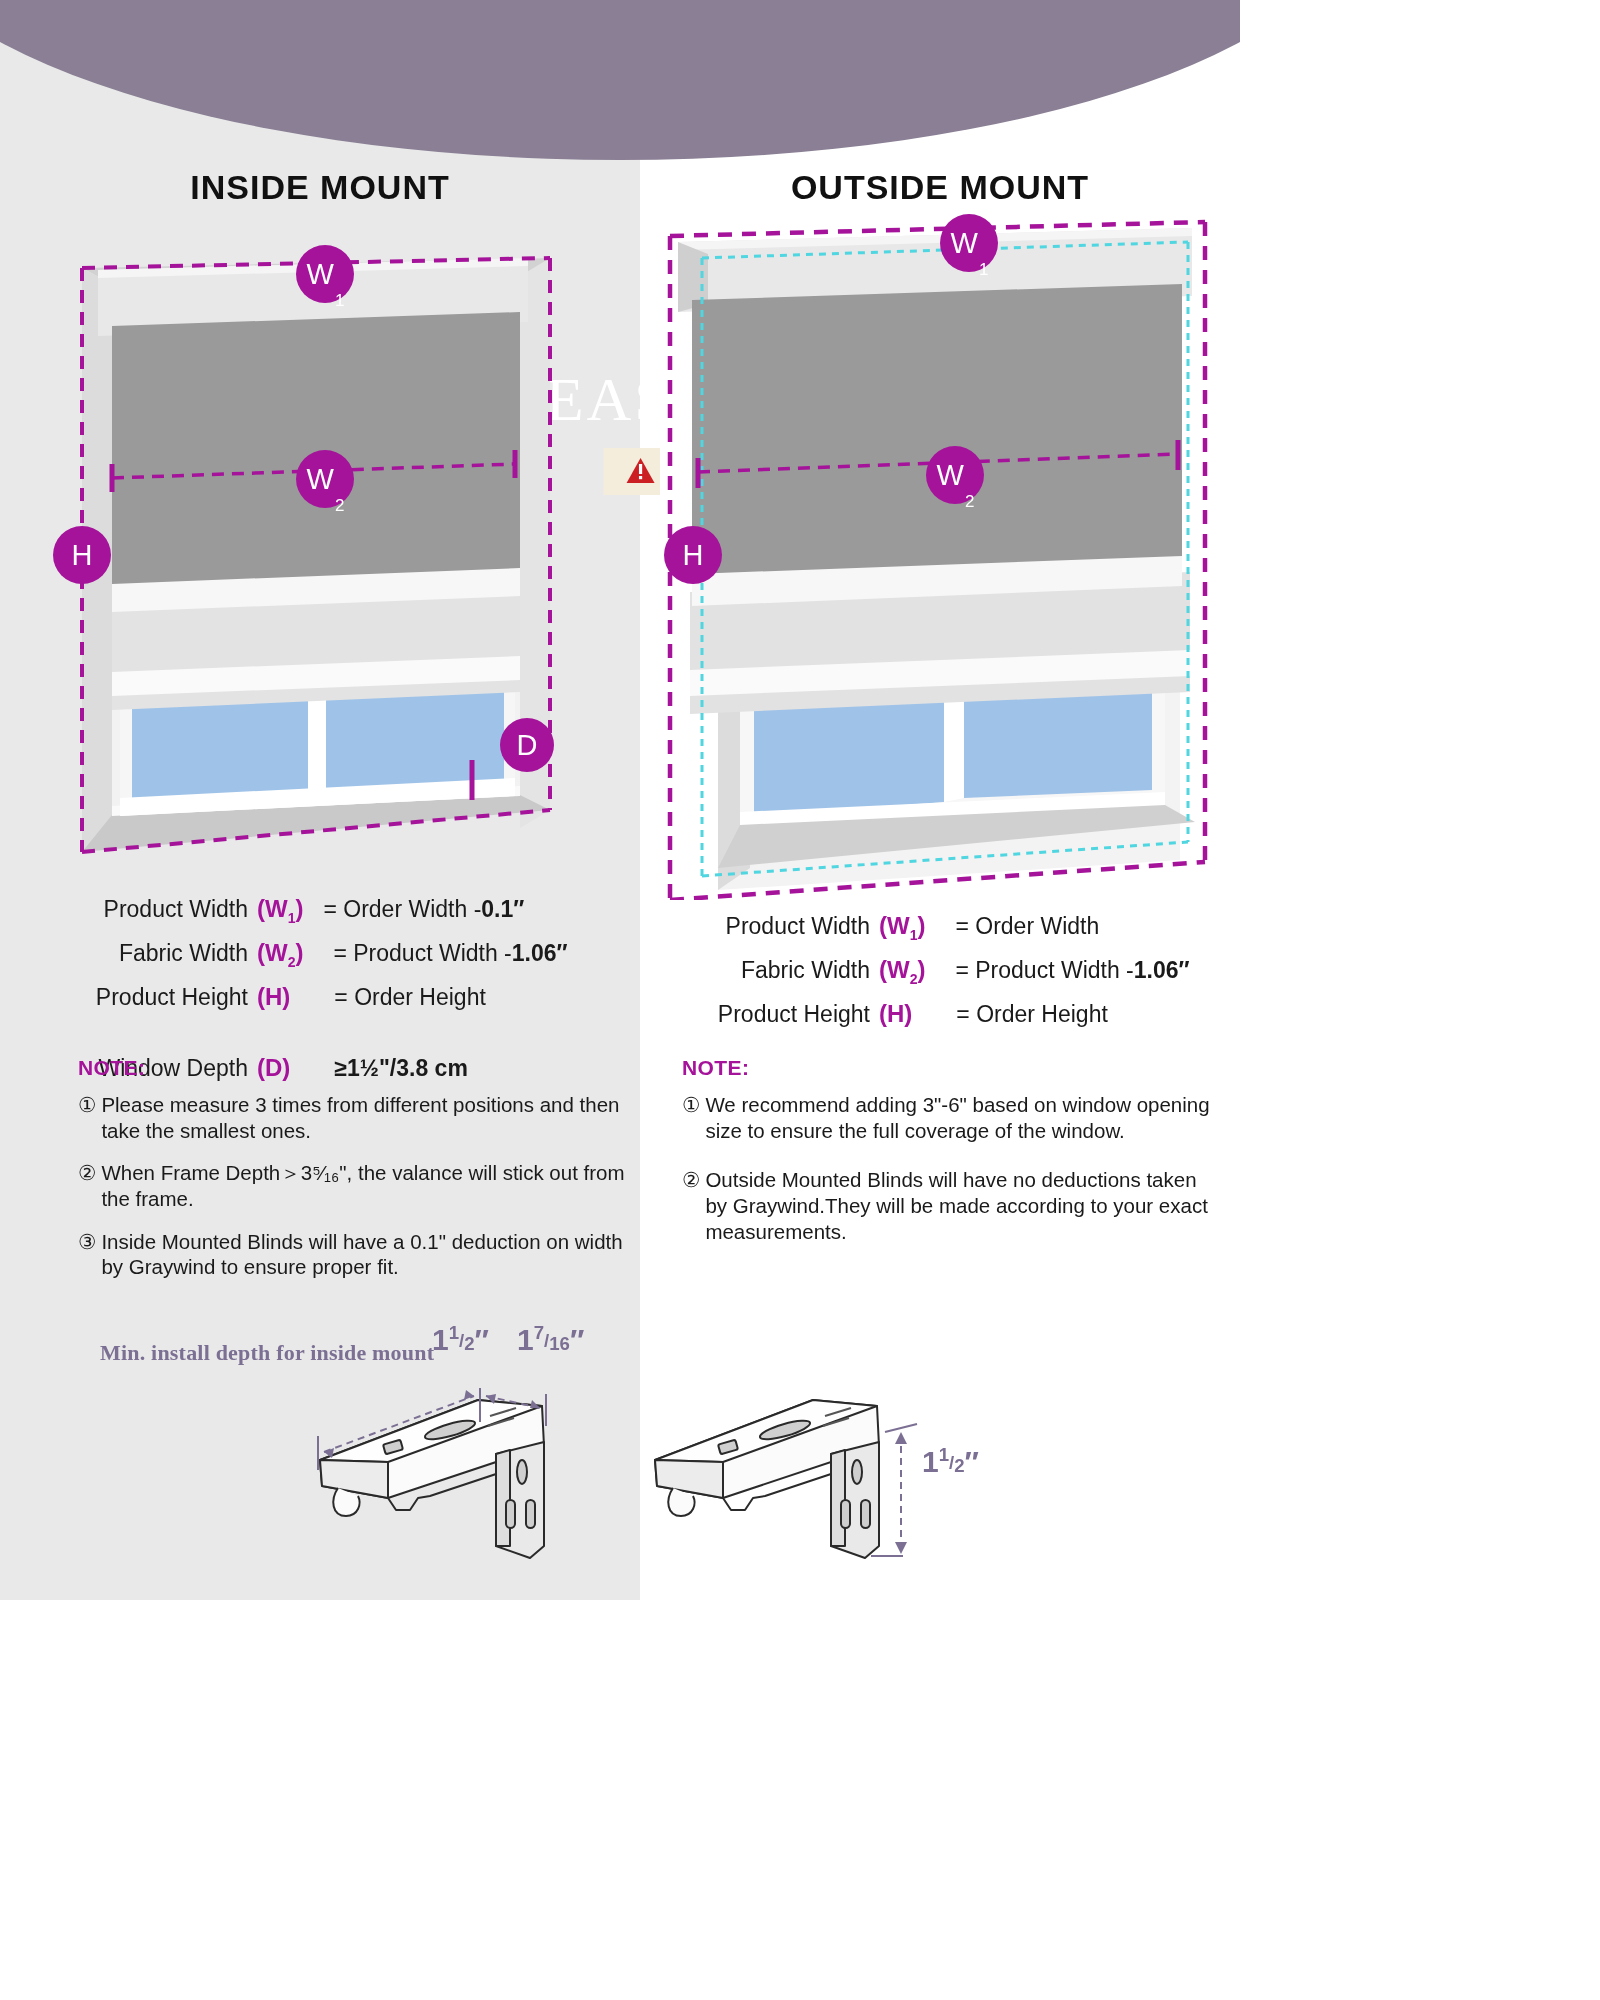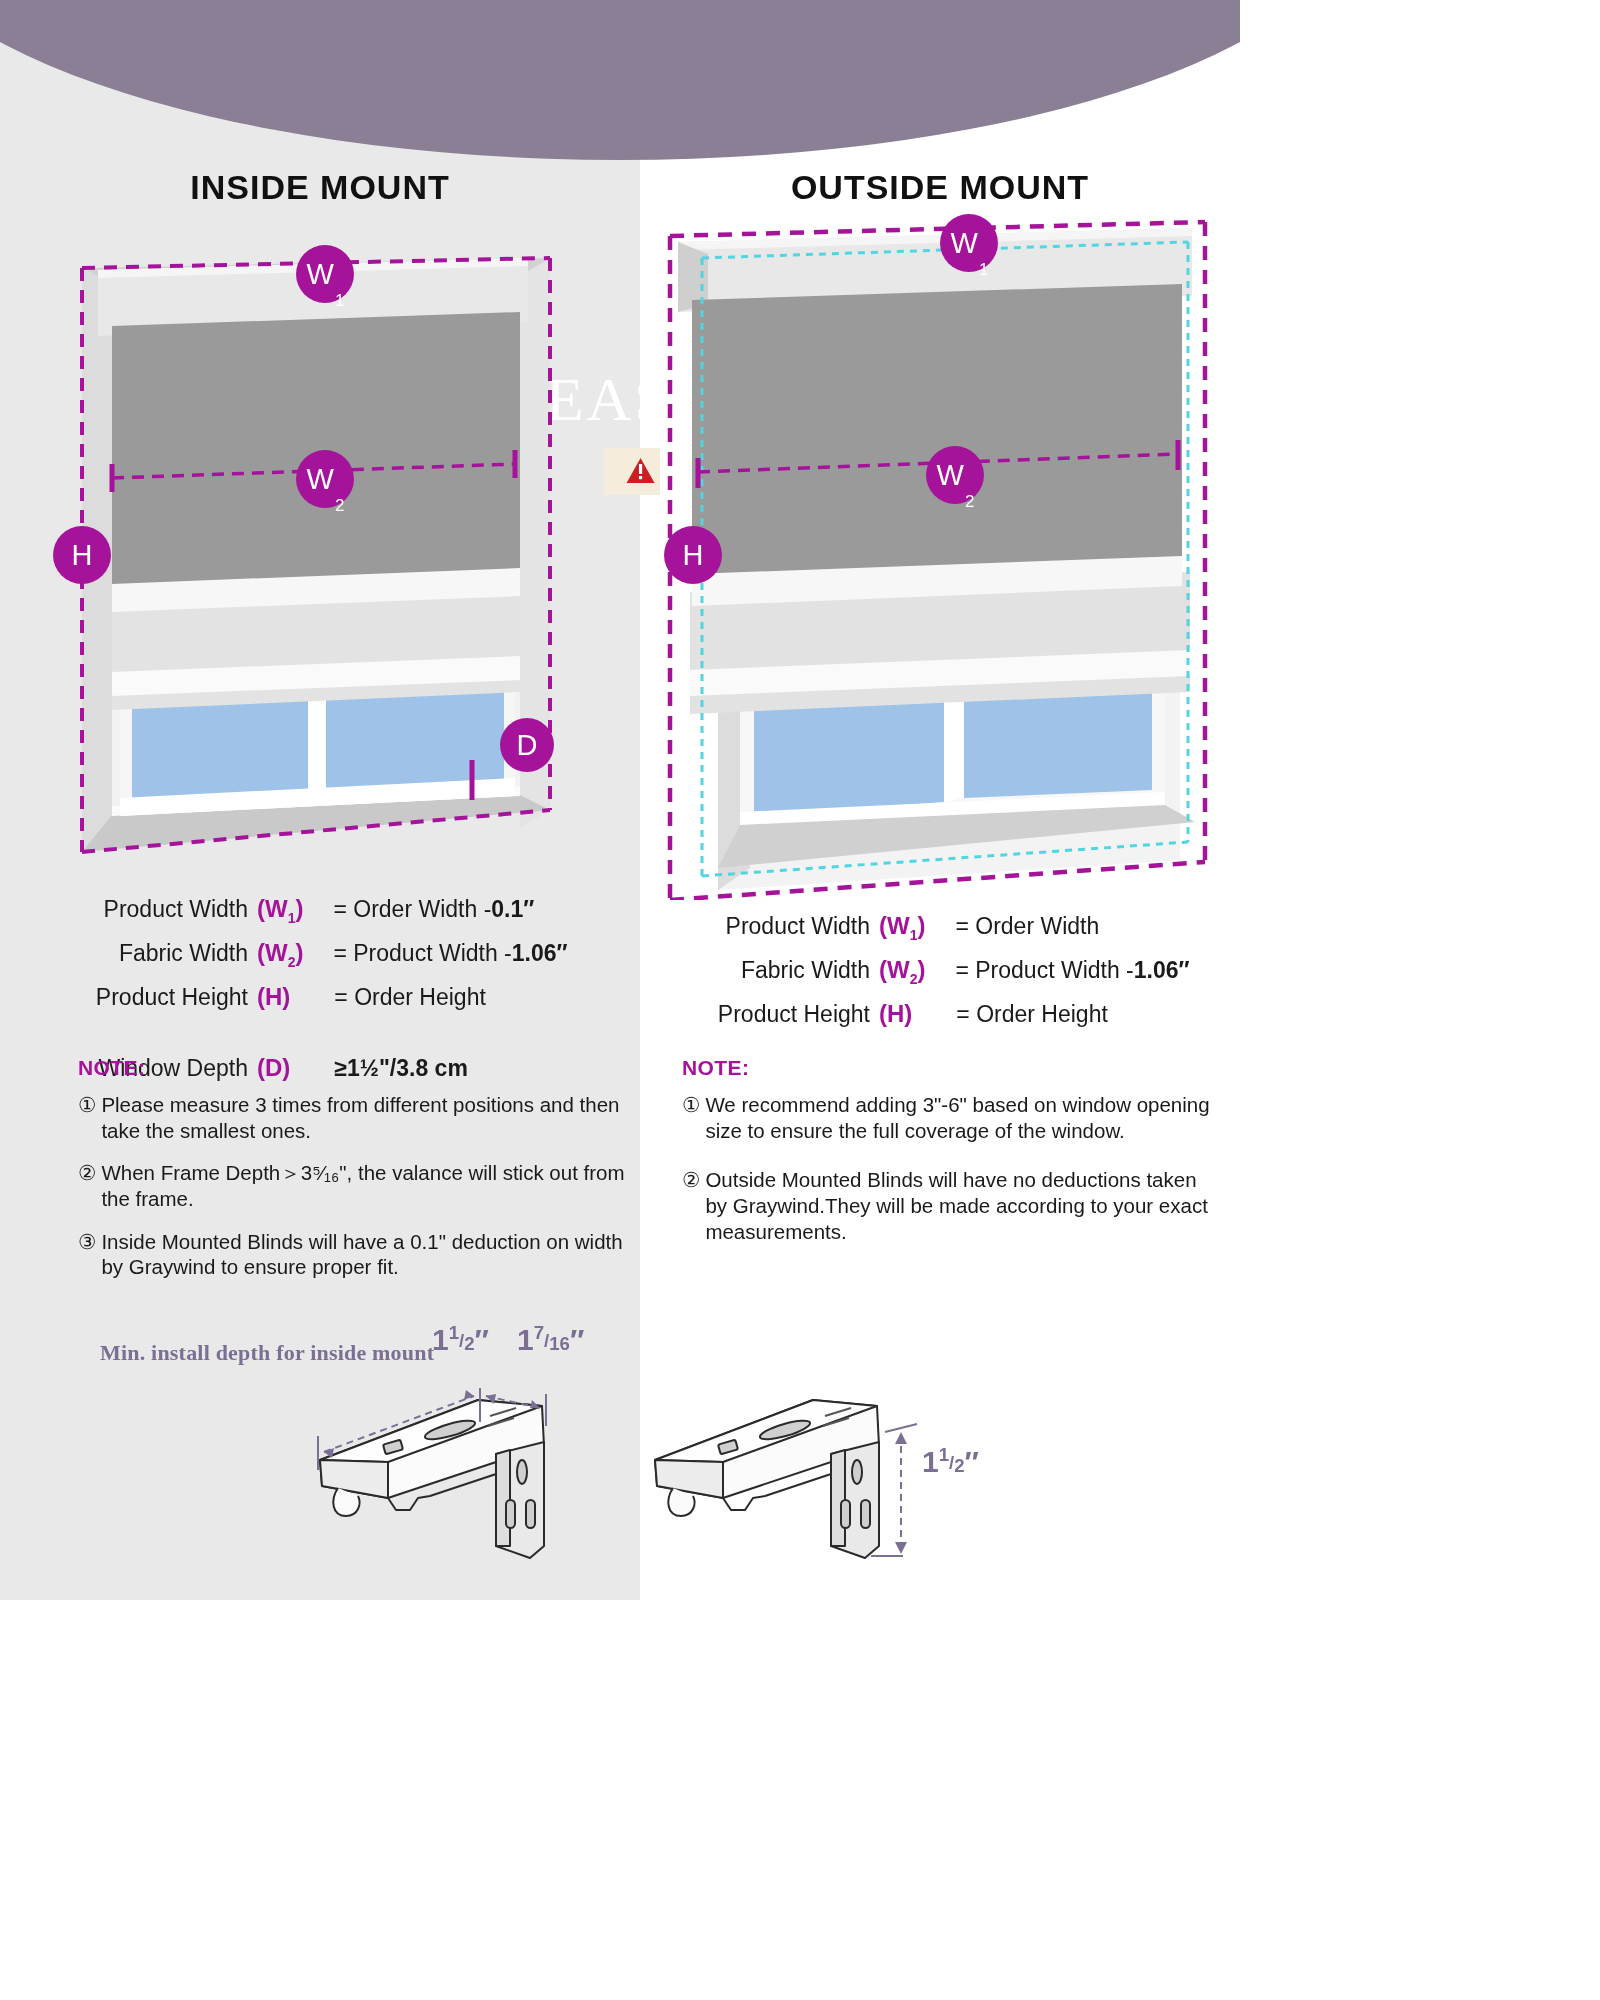--- a/index.html
+++ b/index.html
@@ -281,21 +281,21 @@
   </div>
   <div class="badge" style="left:664px; top:526px; width:58px; height:58px;">
     <span class="b-main">H</span>
   </div>
 
   <div class="formula-block" style="left:78px; top:895px; width:560px;">
 
     <div class="f-row">
       <span class="f-label" style="width:170px;">Product Width</span>
       <span class="f-sym">(<span>W</span><sub>1</sub>)</span>
-      <span class="f-eq" style="margin-left:26px;text-align:center;">= Order Width - </span>
+      <span class="f-eq" style="margin-left:16px;text-align:center;">= Order Width - </span>
       <span class="f-strong">0.1″</span>
     </div>
 
     <div class="f-row">
       <span class="f-label" style="width:170px;">Fabric Width</span>
       <span class="f-sym">(<span>W</span><sub>2</sub>)</span>
       <span class="f-eq" style="margin-left:26px;">= Product Width - </span>
       <span class="f-strong">1.06″</span>
     </div>
 

